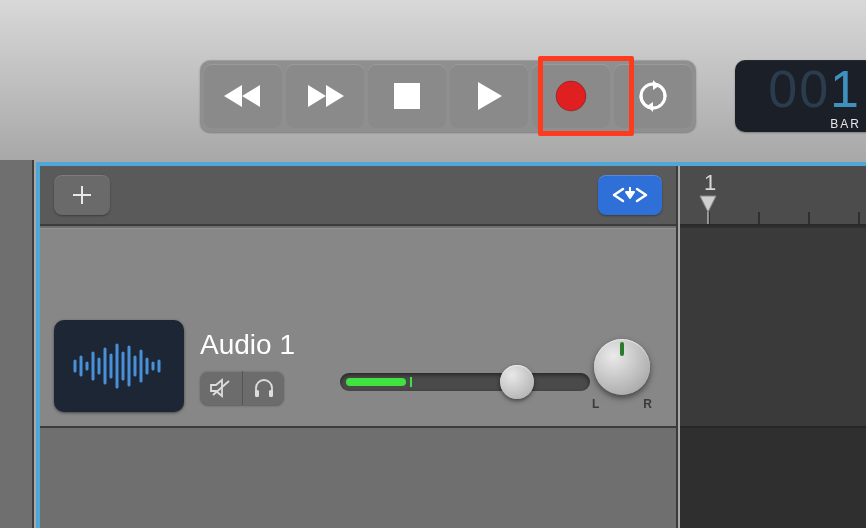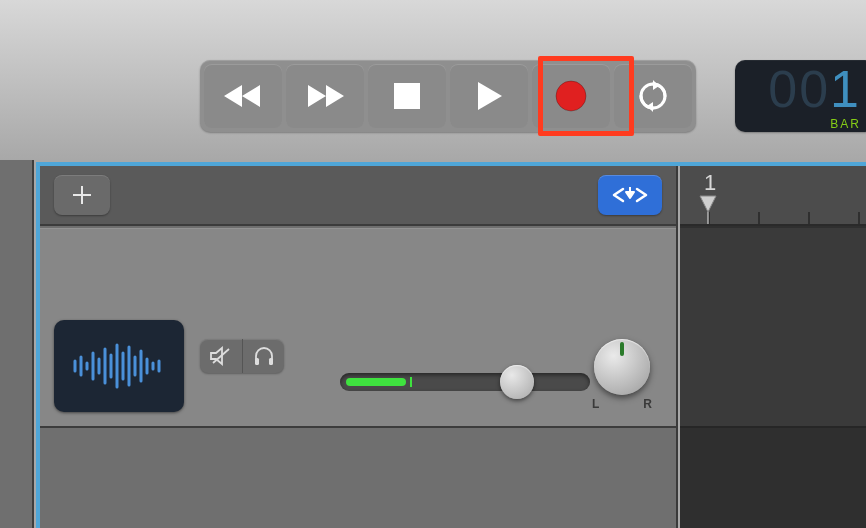--- a/index.html
+++ b/index.html
@@ -28,21 +28,21 @@
   }
   .lcd {
     position: absolute; left: 735px; top: 0; width: 140px; height: 72px;
     background: #1b2028; border-radius: 10px; padding: 6px 14px 4px 14px;
     box-shadow: 0 1px 2px rgba(0,0,0,.3), inset 0 1px 0 rgba(255,255,255,.05);
     color: #3f8fbf;
     display: flex; flex-direction: column; align-items: flex-end; justify-content: center;
   }
   .lcd-num { font-size: 52px; font-weight: 300; letter-spacing: 2px; line-height: 1; font-variant-numeric: tabular-nums; }
   .lcd-num .dim { color: #2b3d4d; }
-  .lcd-label { font-size: 12px; letter-spacing: 2px; color: #84cc16; margin-top: 2px; }
+  .lcd-label { font-size: 12px; letter-spacing: 2px; color: #e5e5e5; margin-top: 2px; }
 
   
   .edge { position: absolute; left: 0; top: 160px; width: 34px; bottom: 0; background: #6f6f6f; }
   .edge::before { content: ""; position: absolute; right: 0; top: 0; bottom: 0; width: 2px; background: #3e3e3e; }
 
   .main { position: absolute; left: 36px; top: 162px; right: 0; bottom: 0; border: 4px solid #4fa6d8; border-right: none; border-bottom: none; }
 
   .track-header {
     position: absolute; left: 0; top: 0; width: 638px; bottom: 0; background: #6f6f6f;
     border-right: 2px solid #3a3a3a;
@@ -206,20 +206,21 @@
               <line x1="66" y1="18" x2="66" y2="36"></line>
               <line x1="72" y1="12" x2="72" y2="42"></line>
             <line x1="78" y1="20" x2="78" y2="34"></line>
               <line x1="84" y1="24" x2="84" y2="30"></line>
               <line x1="90" y1="22" x2="90" y2="32"></line>
           </g>
         </svg>
       </div>
 
       <div class="track-meta">
+        <div class="track-name">Audio 1</div>
         <div class="togglebar">
           <div class="tgl">
             <svg width="24" height="20" viewBox="0 0 24 20">
                 <path d="M2 7 H7 L13 2 V18 L7 13 H2 Z" fill="none" stroke="#ddd" stroke-width="1.8"></path>
                 <line x1="4" y1="17" x2="20" y2="3" stroke="#ddd" stroke-width="1.8"></line>
               </svg>
           </div>
           <div class="tgl">
             <svg width="24" height="20" viewBox="0 0 24 20">
                 <path d="M4 14 V10 a8 8 0 0 1 16 0 V14" fill="none" stroke="#ddd" stroke-width="1.8"></path>

